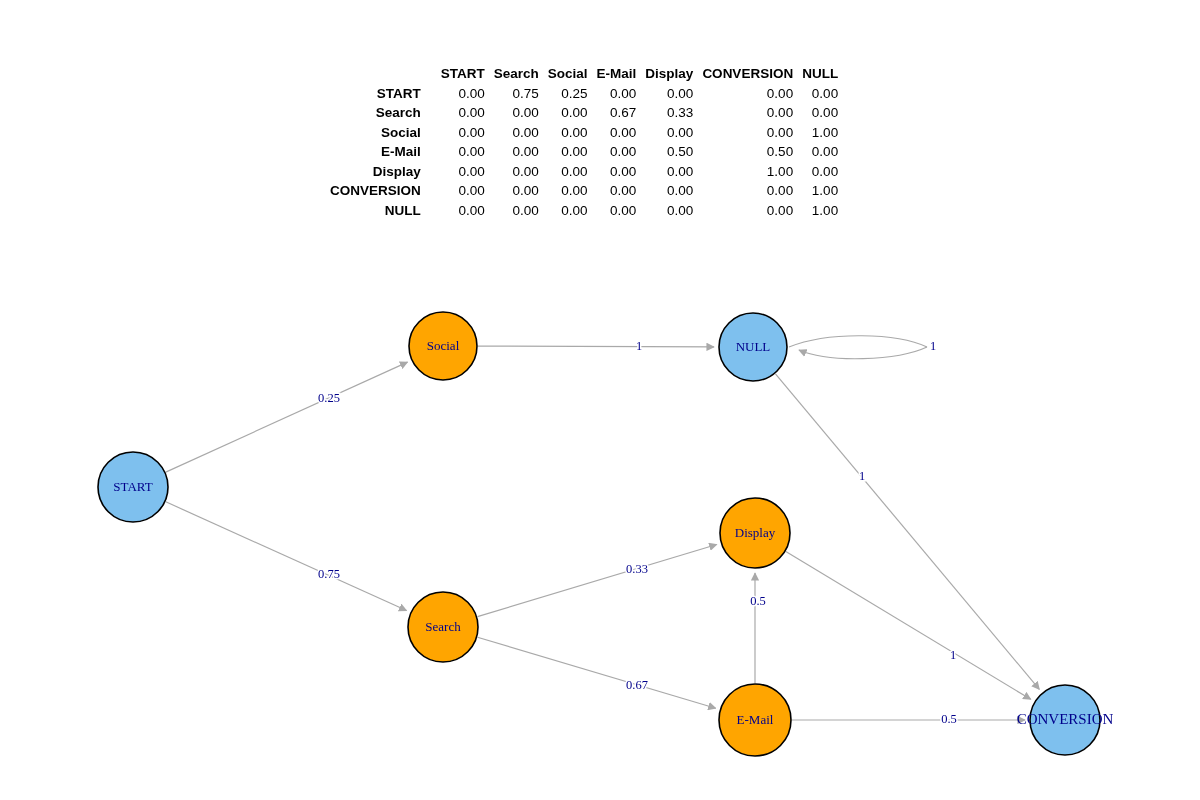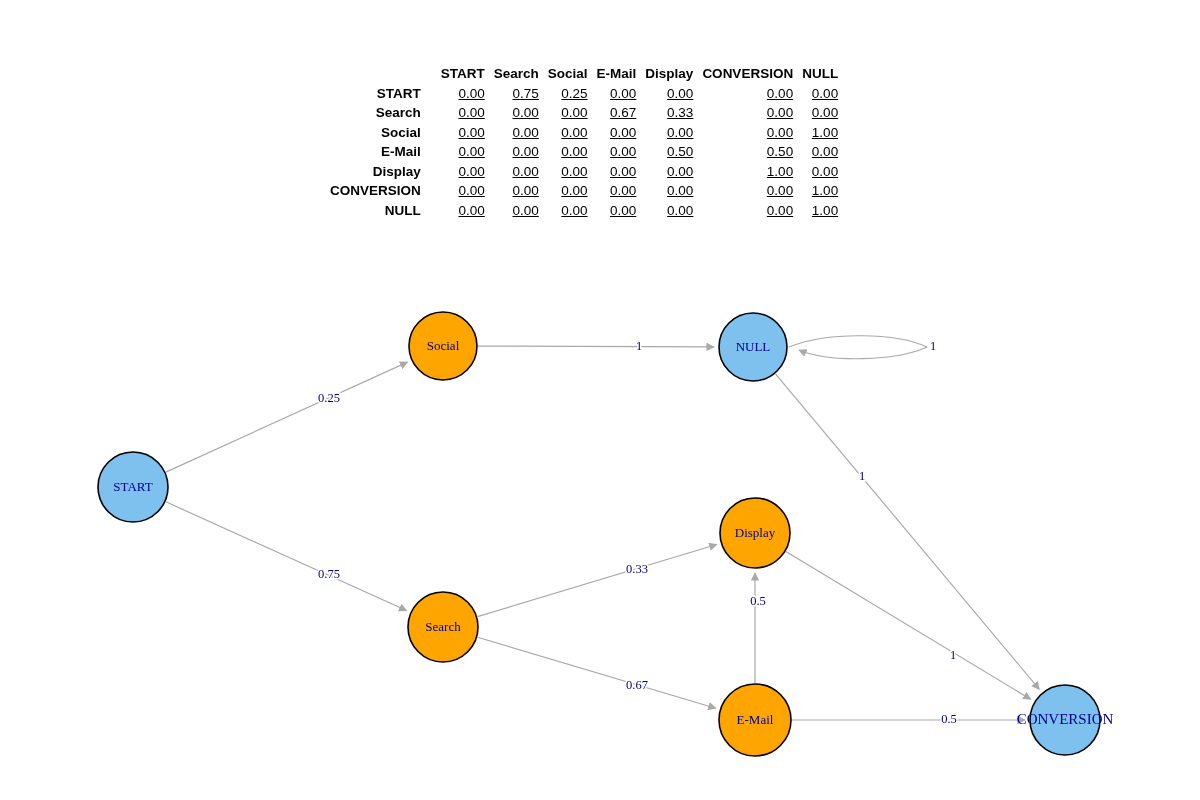--- a/index.html
+++ b/index.html
@@ -50,21 +50,20 @@
     padding-left: 9px;
   }
   table.tmatrix tbody th.rowlab {
     font-weight: bold;
     text-align: right;
     padding-right: 11px;
   }
   table.tmatrix tbody td {
     font-weight: normal;
     padding-left: 9px;
-    text-decoration: underline;
   }
   table.tmatrix thead th.corner {
     padding: 0;
   }
 
   
   #graph {
     position: absolute;
     left: 0;
     top: 0;

